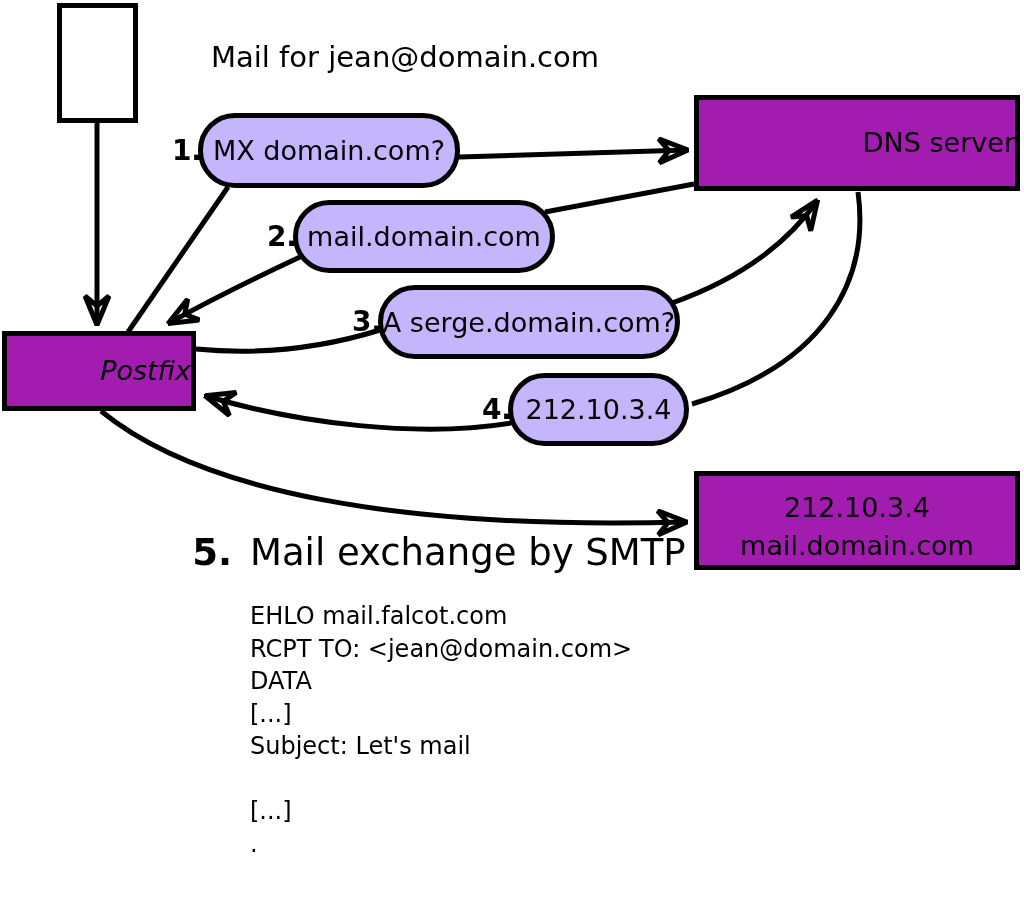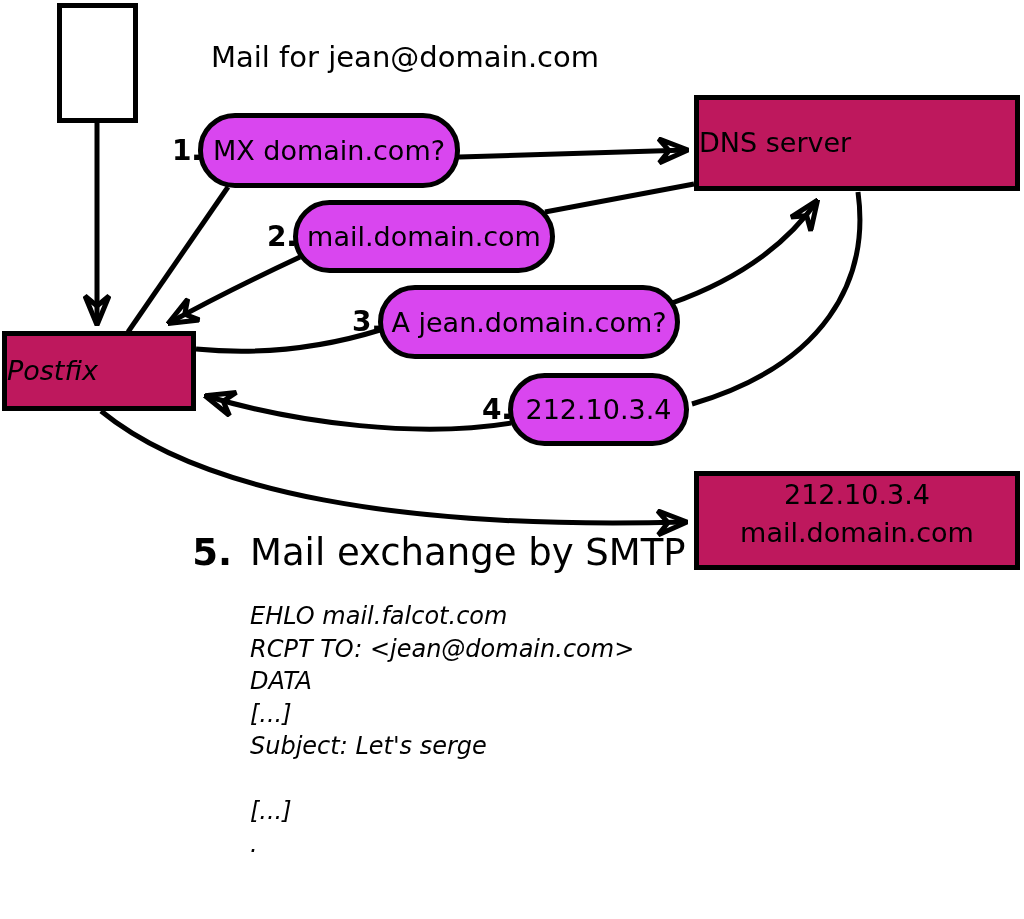--- a/index.html
+++ b/index.html
@@ -19,44 +19,44 @@
   .wires {
     position: absolute;
     left: 0; top: 0;
     width: 1024px; height: 919px;
   }
   .wires path { fill: none; stroke: #000; stroke-width: 5; }
   .box {
     position: absolute;
     box-sizing: border-box;
     border: 5px solid #000;
-    background: #be185d;
+    background: #a21caf;
     display: flex;
     align-items: center;
-    justify-content: flex-start;
+    justify-content: flex-end;
     font-size: 27px;
     line-height: 1.35;
     text-align: center;
   }
   .envelope {
     position: absolute;
     box-sizing: border-box;
     border: 5px solid #000;
     background: #fff;
     left: 57px; top: 3px; width: 81px; height: 120px;
   }
   .node-postfix { left: 2px;   top: 331px; width: 194px; height: 80px; font-style: italic; }
   .node-dns     { left: 694px; top: 95px;  width: 326px; height: 96px; }
   .node-target  { left: 694px; top: 471px; width: 326px; height: 99px; flex-direction: column; line-height: 38px; }
   .pill {
     position: absolute;
     box-sizing: border-box;
     border: 5px solid #000;
     border-radius: 37px;
-    background: #d946ef;
+    background: #c4b5fd;
     display: flex;
     align-items: center;
     justify-content: center;
     font-size: 27px;
     white-space: nowrap;
   }
   .pill-1 { left: 198px; top: 113px; width: 262px; height: 75px; }
   .pill-2 { left: 293px; top: 200px; width: 262px; height: 73px; }
   .pill-3 { left: 378px; top: 285px; width: 302px; height: 74px; }
   .pill-4 { left: 508px; top: 373px; width: 181px; height: 73px; }
@@ -93,21 +93,20 @@
   }
   .smtp {
     position: absolute;
     left: 250px; top: 600px;
     font-size: 24px;
   }
   .smtp-line {
     height: 32.5px;
     line-height: 32.5px;
     white-space: pre;
-    font-style: italic;
   }
 </style>
 </head>
 <body>
 
 <div class="canvas">
 
   <svg class="wires" viewBox="0 0 1024 919" xmlns="http://www.w3.org/2000/svg">
     <defs>
       <marker id="ah" markerUnits="userSpaceOnUse" markerWidth="32" markerHeight="28" viewBox="0 0 32 28" refX="30" refY="14" orient="auto">
@@ -148,36 +147,36 @@
     <span>MX domain.com?</span>
   </div>
 
   <div class="stepnum num-2">2.</div>
   <div class="pill pill-2">
     <span>mail.domain.com</span>
   </div>
 
   <div class="stepnum num-3">3.</div>
   <div class="pill pill-3">
-    <span>A jean.domain.com?</span>
+    <span>A serge.domain.com?</span>
   </div>
 
   <div class="stepnum num-4">4.</div>
   <div class="pill pill-4">
     <span>212.10.3.4</span>
   </div>
 
   <div class="step5">
     <span class="stepnum5">5.</span><span>Mail exchange by SMTP</span>
   </div>
 
   <div class="smtp">
     <div class="smtp-line">EHLO mail.falcot.com</div>
     <div class="smtp-line">RCPT TO: &lt;jean@domain.com&gt;</div>
     <div class="smtp-line">DATA</div>
     <div class="smtp-line">[...]</div>
-    <div class="smtp-line">Subject: Let's serge</div>
+    <div class="smtp-line">Subject: Let's mail</div>
     <div class="smtp-line"></div>
     <div class="smtp-line">[...]</div>
     <div class="smtp-line">.</div>
   </div>
 
 </div>
 
 </body></html>

